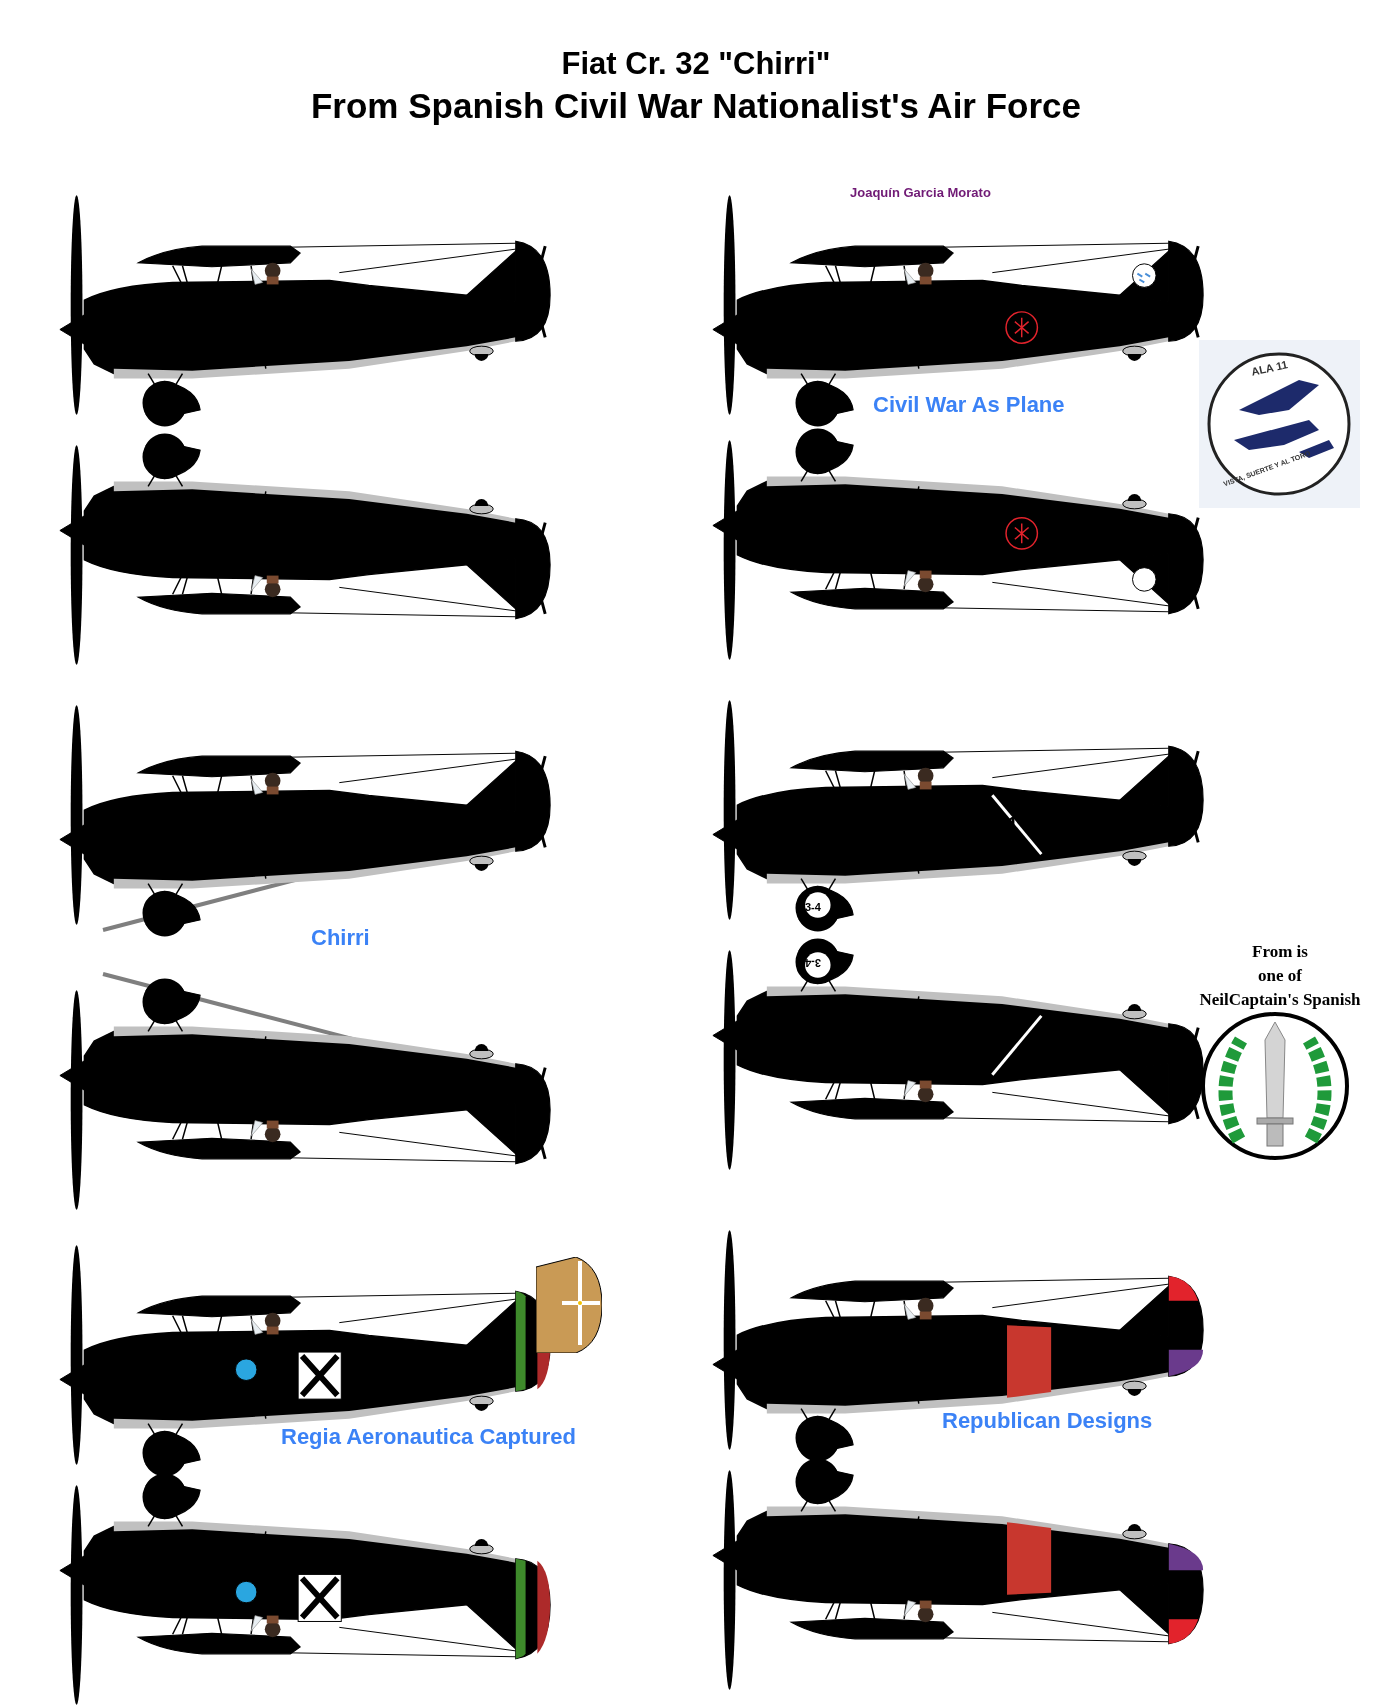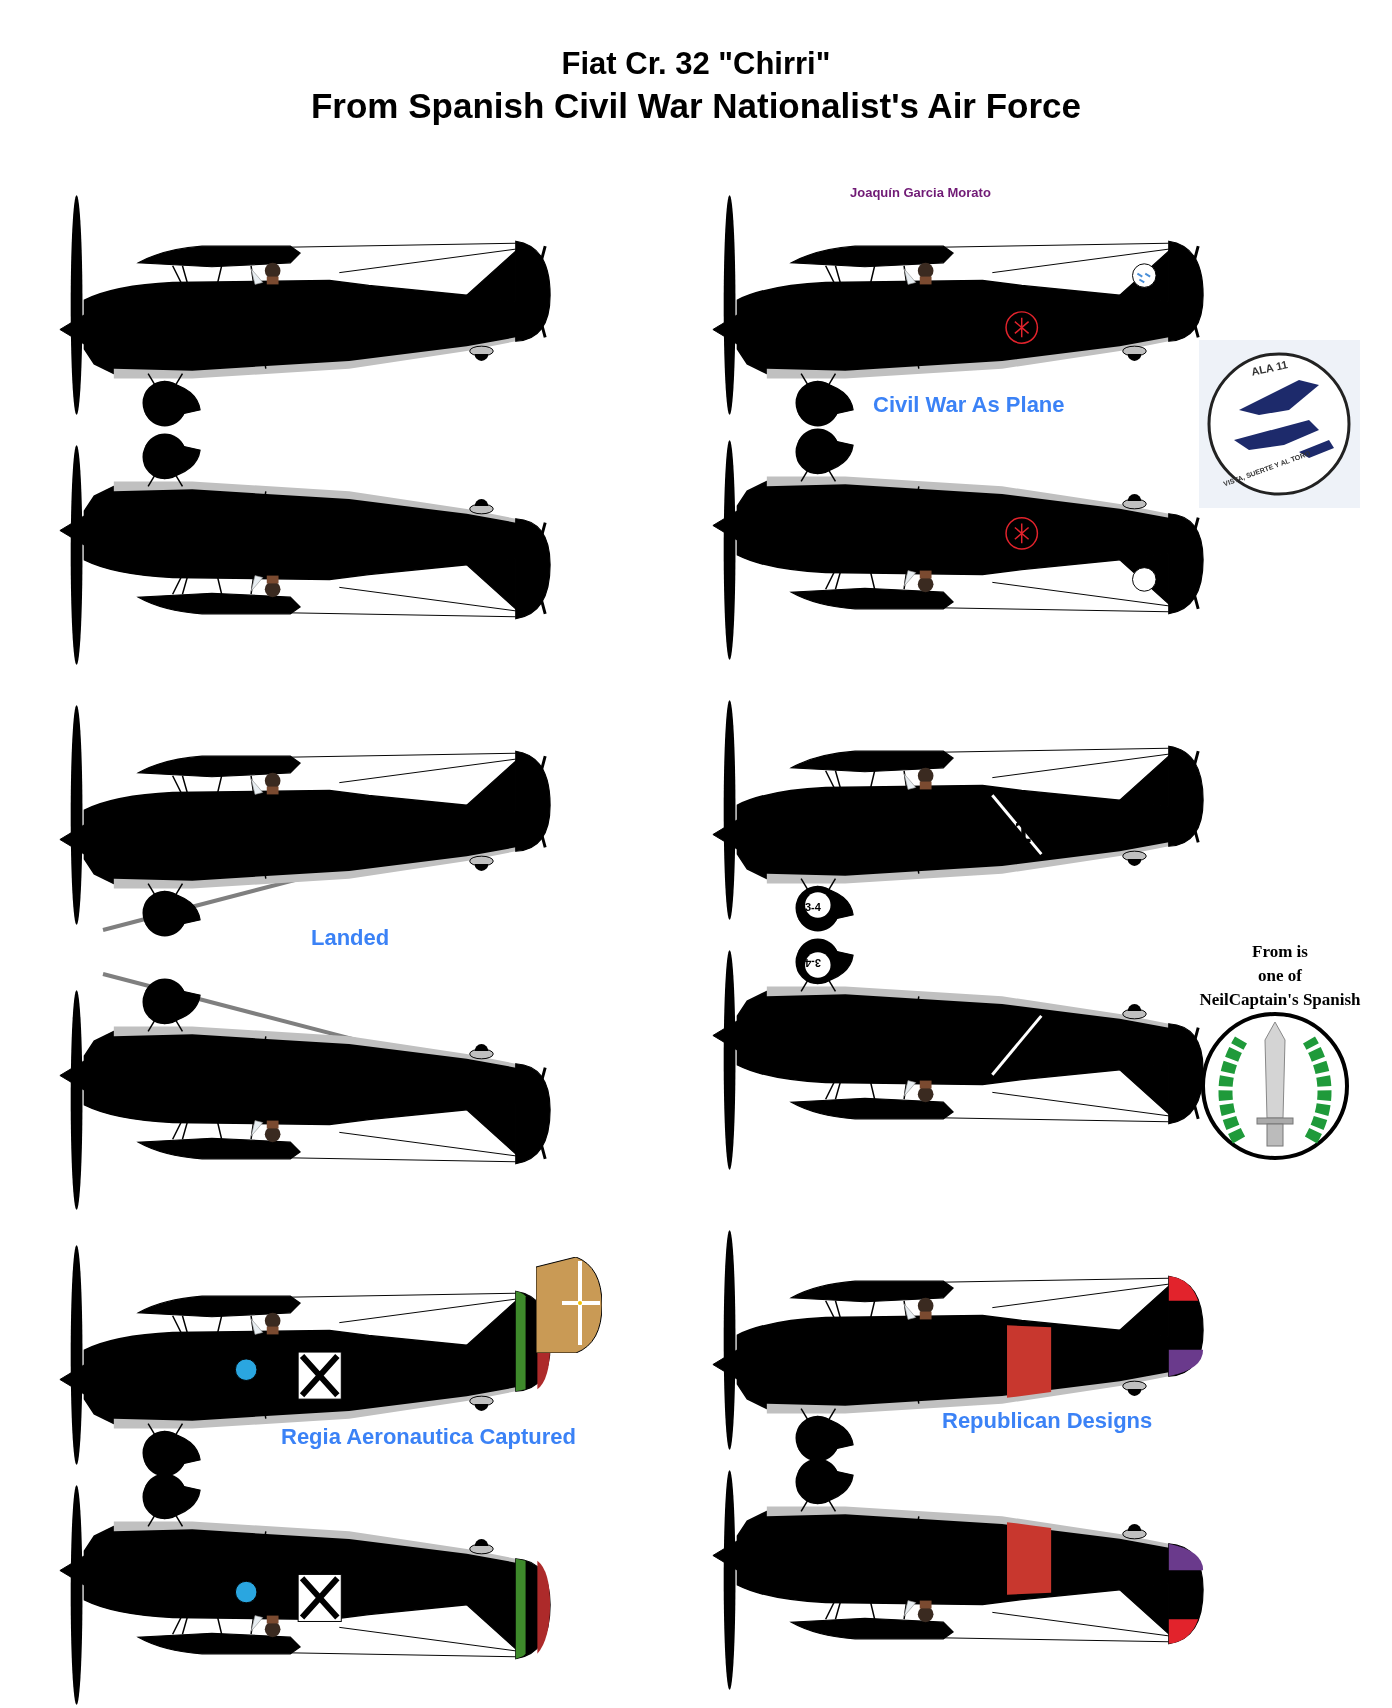--- a/index.html
+++ b/index.html
@@ -64,21 +64,21 @@
       <path d="M428,165 A7,7 0 0,0 442,165 Z" fill="#000"></path>
     </g>
   </defs>
 </svg>
 
 <div class="title t1">Fiat Cr. 32 "Chirri"</div>
 <div class="title t2">From Spanish Civil War Nationalist's Air Force</div>
 
 <div class="small-label" style="left:850px;top:185px;">Joaquín Garcia Morato</div>
 <div class="label" style="left:873px;top:392px;">Civil War As Plane</div>
-<div class="label" style="left:311px;top:925px;">Landed</div>
+<div class="label" style="left:311px;top:925px;">Chirri</div>
 <div class="label" style="left:281px;top:1424px;">Regia Aeronautica Captured</div>
 <div class="label" style="left:942px;top:1408px;">Republican Designs</div>
 
 <div class="ground" style="left:103px;top:928px;width:420px;transform:rotate(-14.6deg);"></div>
 <div class="ground" style="left:103px;top:972px;width:420px;transform:rotate(14.6deg);"></div>
 
 <div class="plane" style="left:55px;top:190px;">
   <svg viewBox="0 0 510 230">
     <style>.p1 .skin{fill:#b9a565}.p1 .rudder{fill:#fff}.p1 .prop{fill:#000}.p1 .lowerwing{fill:#fff}.p1 .strutfill{stroke:#b9a565}</style>
     <g class="p1">
@@ -152,21 +152,21 @@
     <style>.p7 .skin{fill:#b9a565}.p7 .rudder{fill:#fff}.p7 .prop{fill:#000}.p7 .lowerwing{fill:#fff}.p7 .strutfill{stroke:#b9a565}</style>
     <g class="p7">
         <use href="#plane-shape"></use>
       <circle cx="260" cy="133" r="18" fill="#000"></circle>
       <line x1="290" y1="100" x2="340" y2="160" stroke="#fff" stroke-width="3"></line>
       <circle cx="112" cy="212" r="13" fill="#fff"></circle>
       <path d="M475,55 L500,148 M500,55 L475,148" stroke="#000" stroke-width="3"></path>
     </g>
   </svg>
   <div style="position:absolute;left:232px;top:118px;font-size:28px;font-weight:bold;">5</div>
-  <div style="position:absolute;left:288px;top:118px;font-size:32px;font-weight:bold;">31</div>
+  <div style="position:absolute;left:288px;top:118px;font-size:20px;font-weight:bold;">31</div>
   <div style="position:absolute;left:97px;top:206px;font-size:11px;font-weight:bold;">3-4</div>
 </div>
 
 <div class="plane" style="left:708px;top:945px;">
   <svg viewBox="0 0 510 230" style="transform:scaleY(-1)">
     <style>.p8 .skin{fill:#b9a565}.p8 .rudder{fill:#fff}.p8 .prop{fill:#b9a565}.p8 .lowerwing{fill:#fff}.p8 .strutfill{stroke:#b9a565}</style>
     <g class="p8">
         <use href="#plane-shape"></use>
       <circle cx="265" cy="130" r="18" fill="#000"></circle>
       <line x1="290" y1="100" x2="340" y2="160" stroke="#fff" stroke-width="3"></line>

